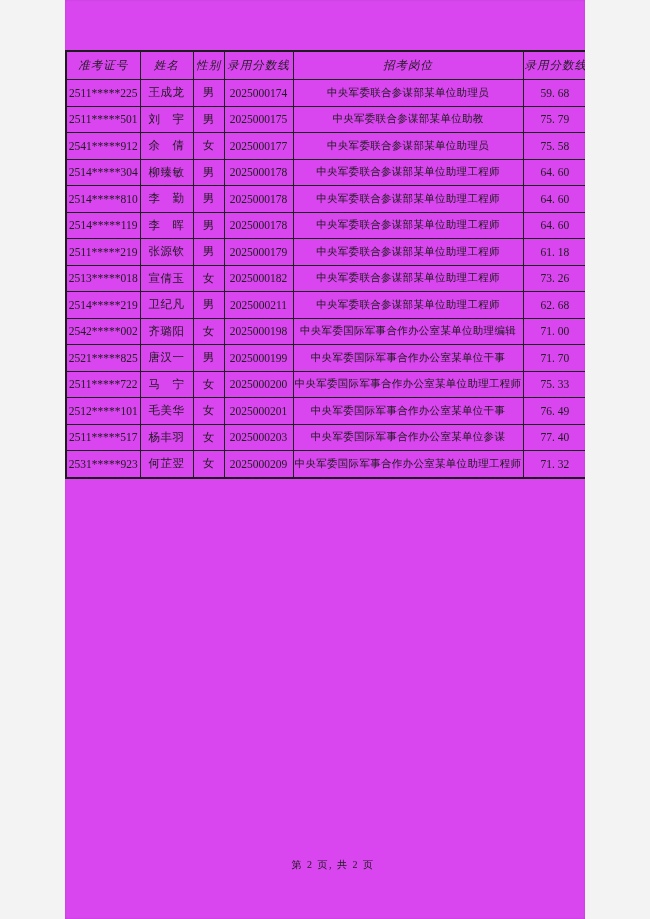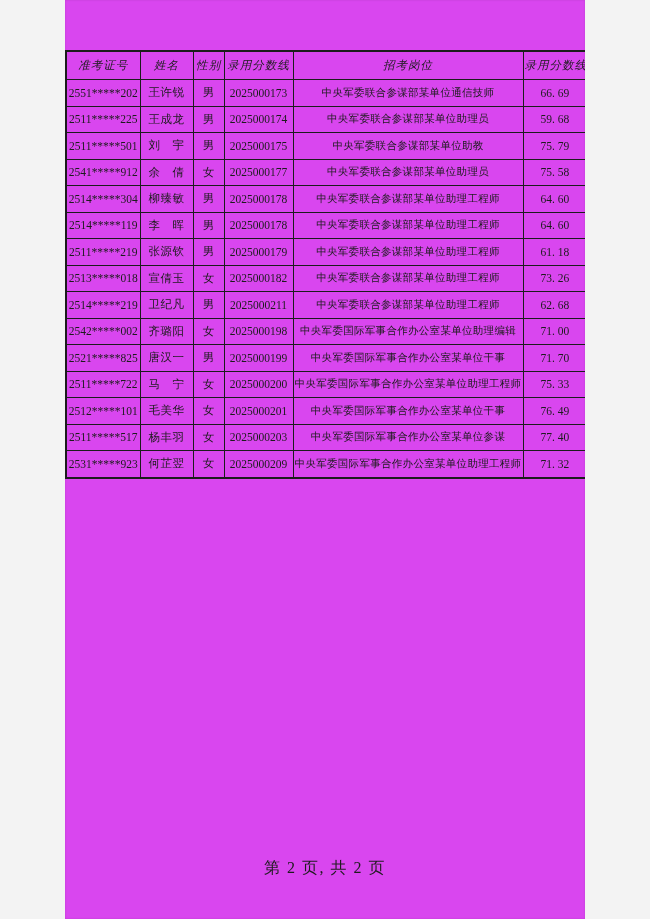--- a/index.html
+++ b/index.html
@@ -55,23 +55,24 @@
   }
   .results td:nth-child(6) {      
     font-size: 11.5px;
   }
   .footer {
     position: absolute;
     top: 858px;
     left: 0;
     width: 100%;
     text-align: center;
-    font-size: 16px;
+    font-size: 10px;
     letter-spacing: 1.5px;
     color: #1c1c1c;
+    padding-left: 8px;
   }
 </style>
 </head>
 <body>
 
 <div class="page">
 
   <table class="results">
     <colgroup>
       <col style="width:74px">
@@ -86,28 +87,20 @@
         <th>准考证号</th>
         <th>姓名</th>
         <th>性别</th>
         <th>录用分数线</th>
         <th>招考岗位</th>
         <th>录用分数线</th>
       </tr>
     </thead>
     <tbody>
         <tr>
-          <td>2551*****202</td>
-          <td>王许锐</td>
-          <td>男</td>
-          <td>2025000173</td>
-          <td>中央军委联合参谋部某单位通信技师</td>
-          <td>66. 69</td>
-        </tr>
-        <tr>
           <td>2511*****225</td>
           <td>王成龙</td>
           <td>男</td>
           <td>2025000174</td>
           <td>中央军委联合参谋部某单位助理员</td>
           <td>59. 68</td>
         </tr>
         <tr>
           <td>2511*****501</td>
           <td>刘　宇</td>
@@ -126,20 +119,28 @@
         </tr>
         <tr>
           <td>2514*****304</td>
           <td>柳臻敏</td>
           <td>男</td>
           <td>2025000178</td>
           <td>中央军委联合参谋部某单位助理工程师</td>
           <td>64. 60</td>
         </tr>
         <tr>
+          <td>2514*****810</td>
+          <td>李　勤</td>
+          <td>男</td>
+          <td>2025000178</td>
+          <td>中央军委联合参谋部某单位助理工程师</td>
+          <td>64. 60</td>
+        </tr>
+        <tr>
           <td>2514*****119</td>
           <td>李　晖</td>
           <td>男</td>
           <td>2025000178</td>
           <td>中央军委联合参谋部某单位助理工程师</td>
           <td>64. 60</td>
         </tr>
         <tr>
           <td>2511*****219</td>
           <td>张源钦</td>

